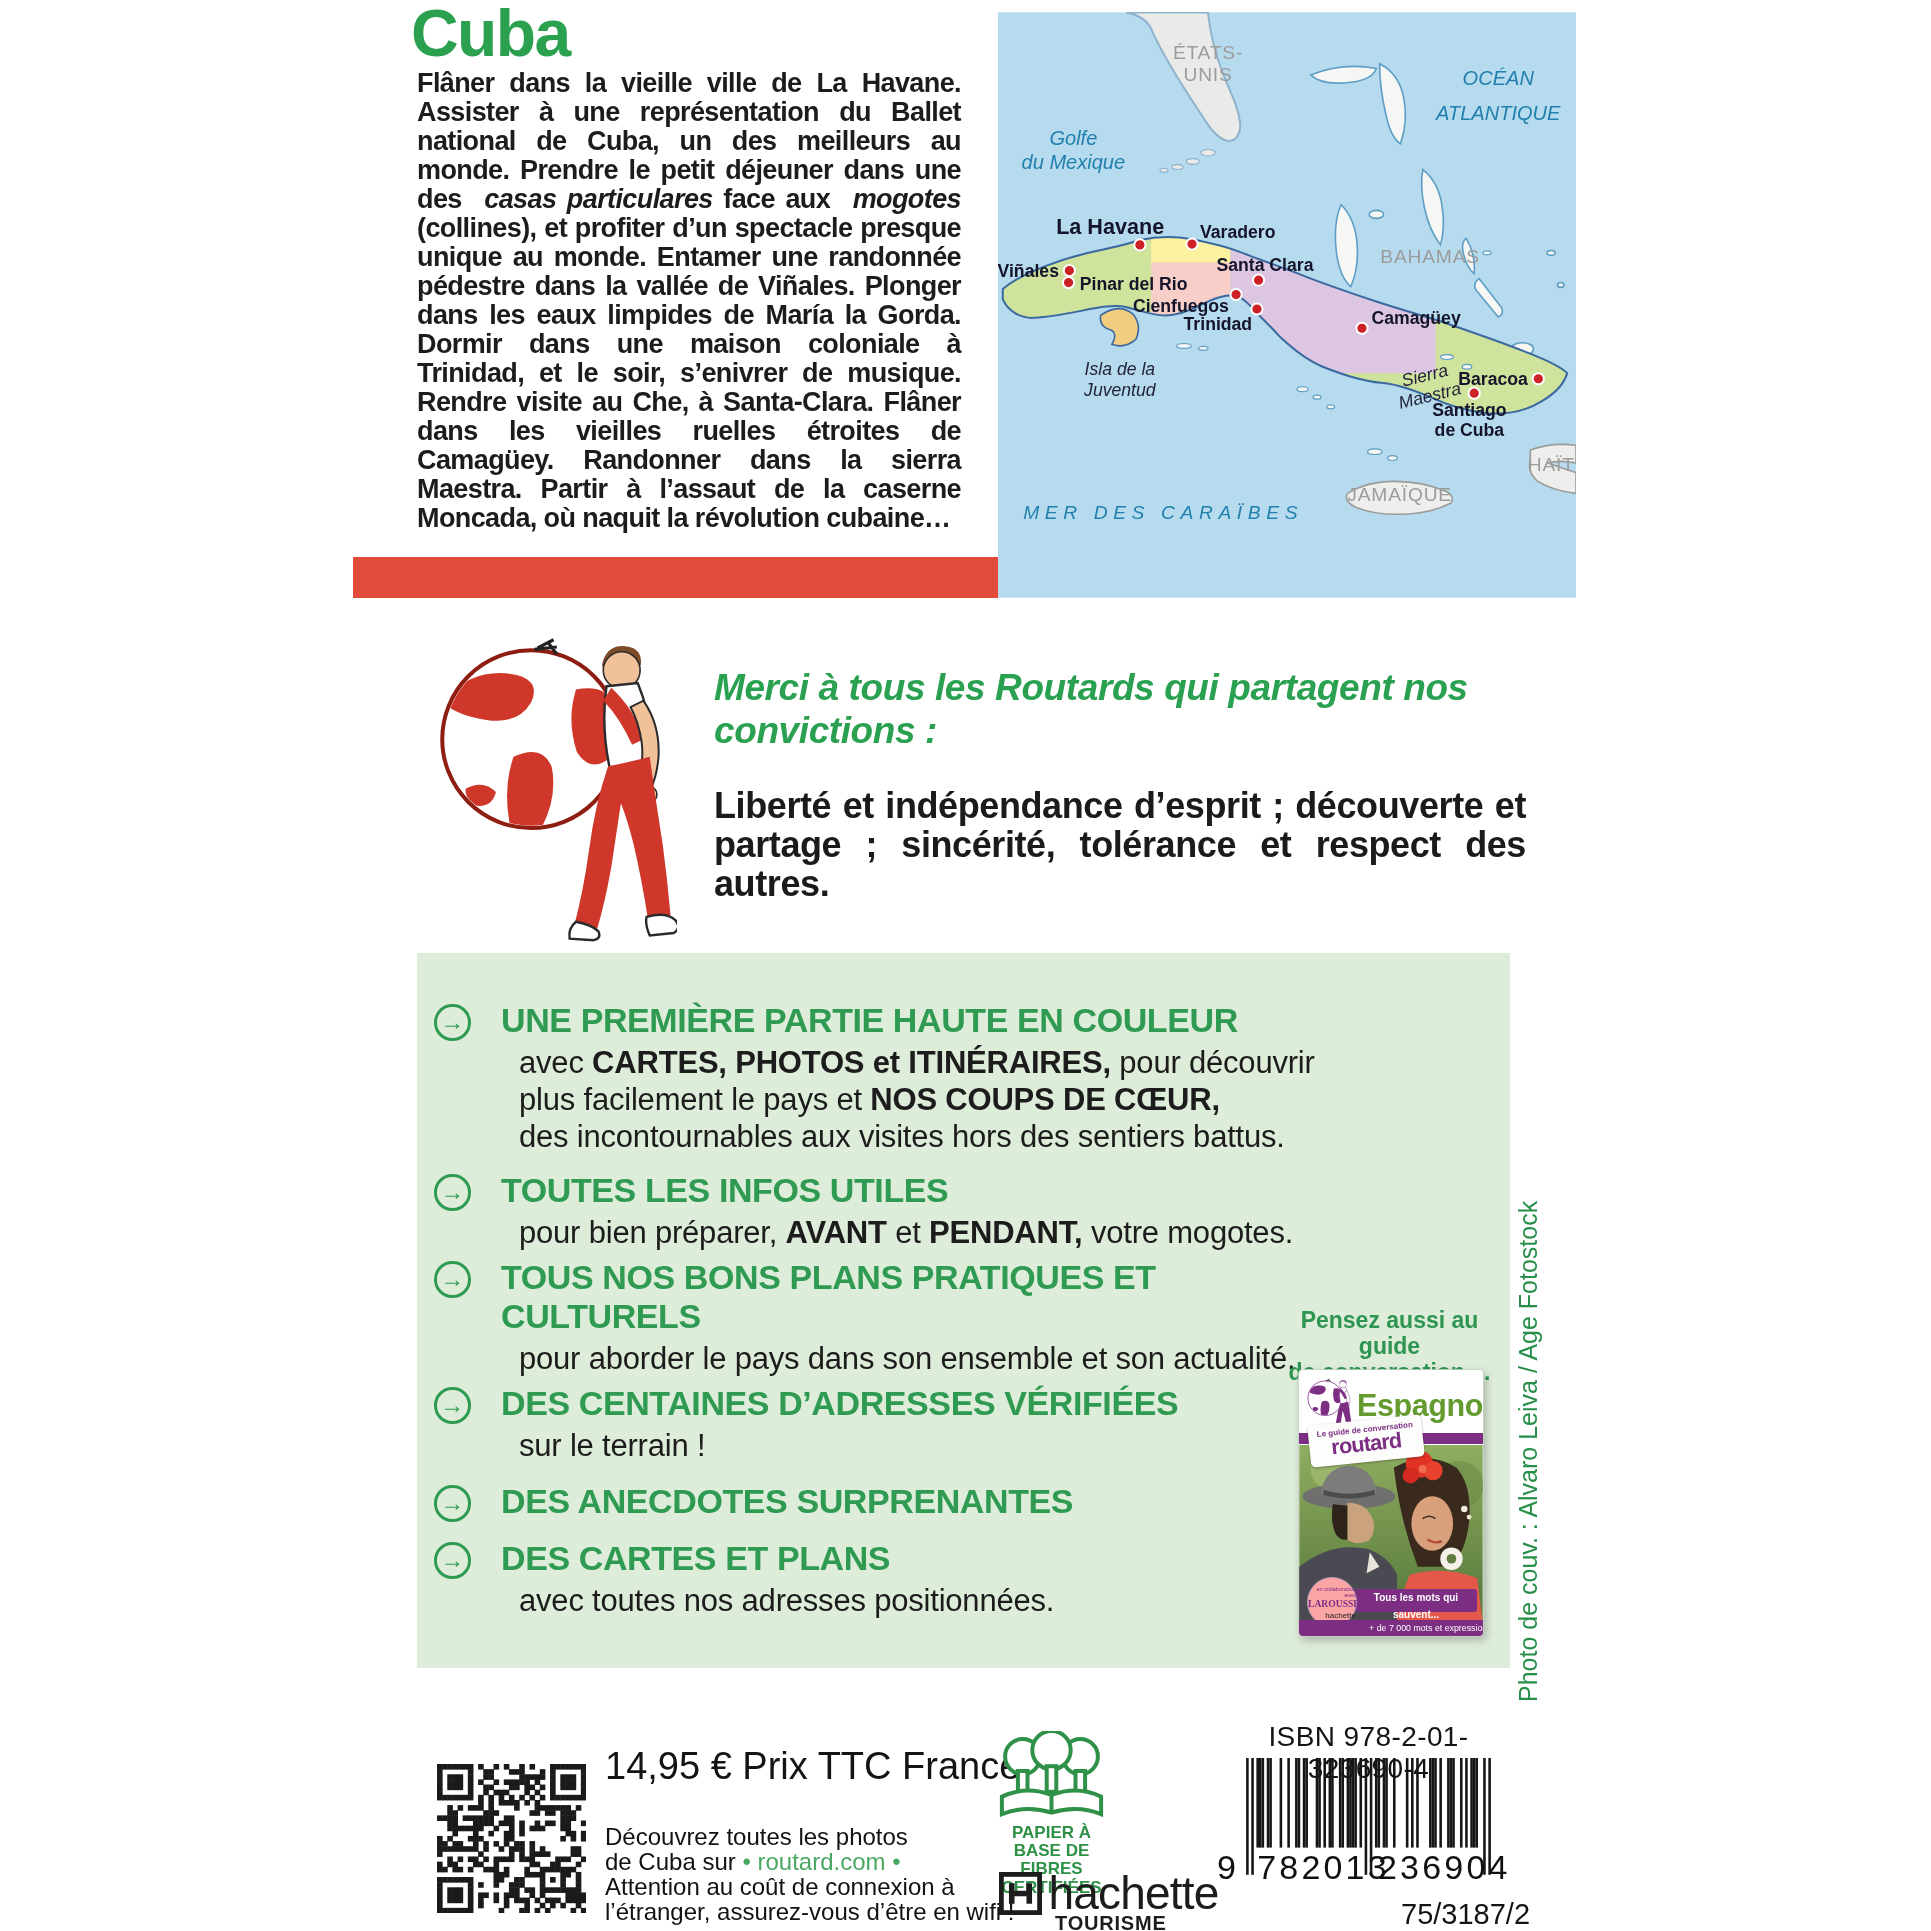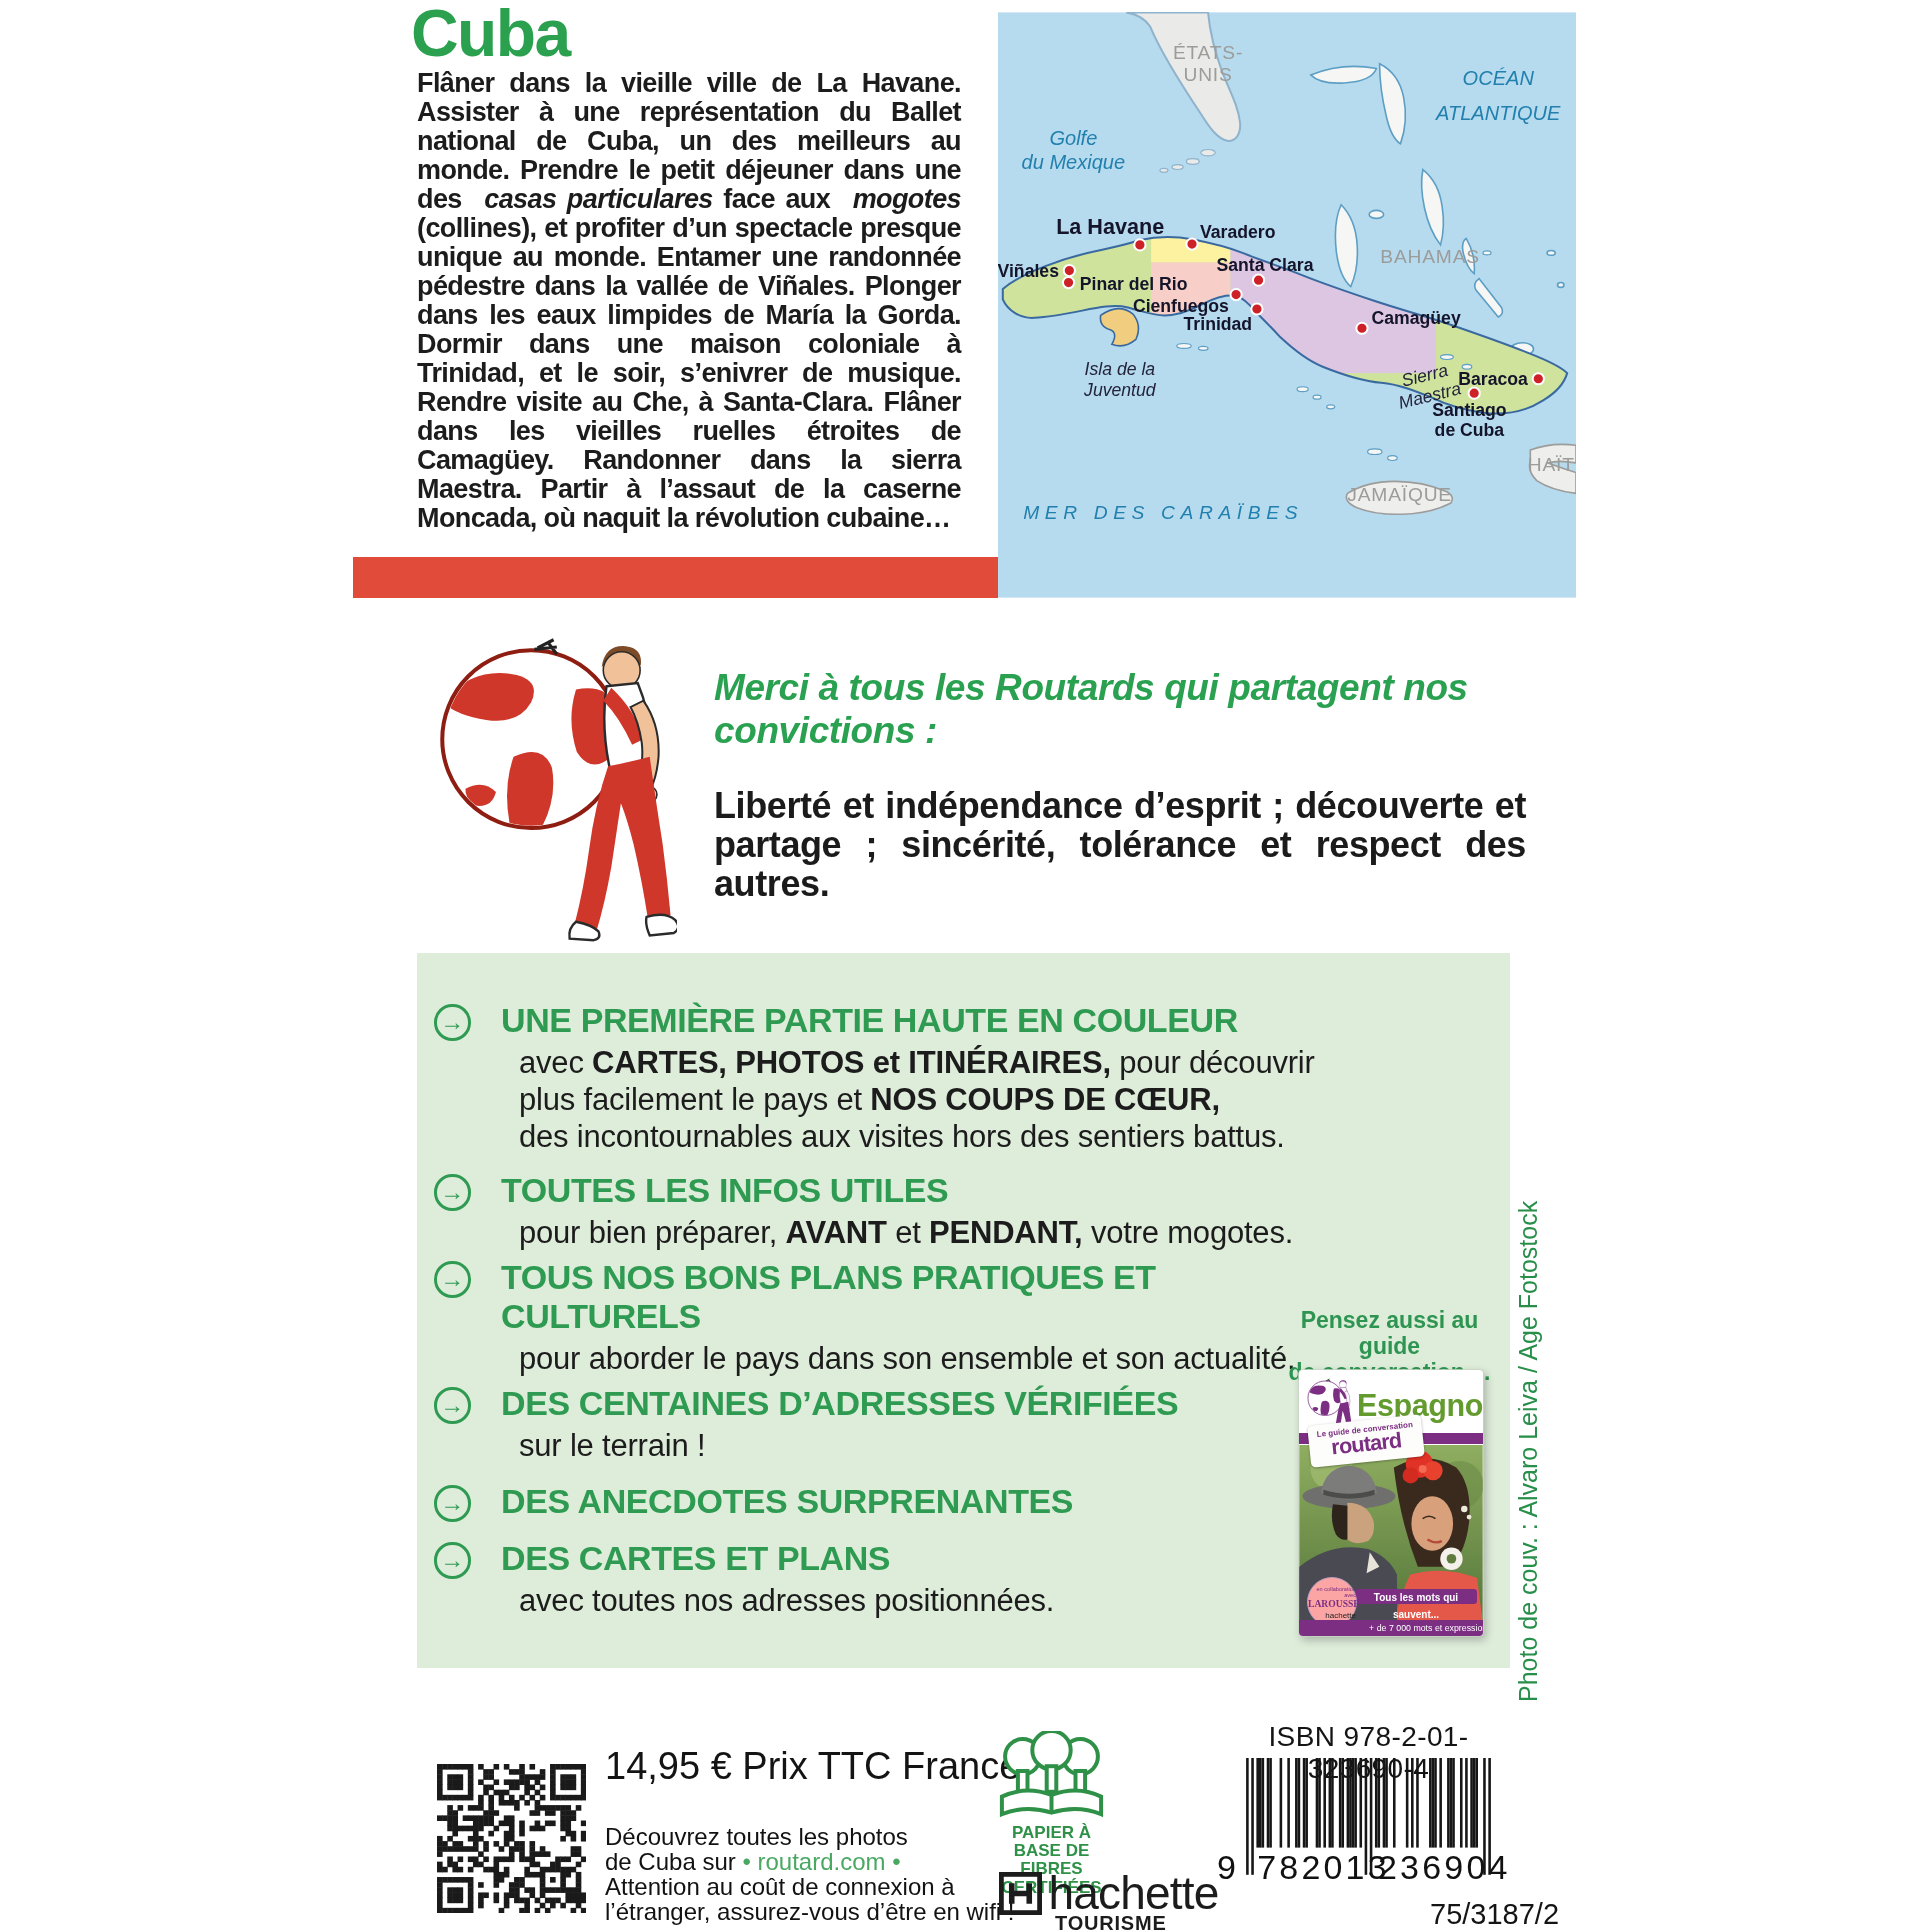--- a/index.html
+++ b/index.html
@@ -52,21 +52,21 @@
   .book-title{position:absolute;left:58px;top:17.6px;font-size:30.5px;font-weight:bold;color:#639b2f;
               letter-spacing:-0.4px;}
   .book-logo{position:absolute;left:3.2px;top:8px;width:53px;height:61px;}
   .book-band{position:absolute;left:0;top:63px;width:184px;height:11.2px;background:#7c2e83;}
   .book-photo{position:absolute;left:0;top:75px;width:184px;height:177px;}
   .book-tag{position:absolute;left:9.6px;top:50px;width:114px;height:42px;background:#fdfdfb;
             border-radius:4.8px;transform:rotate(-6deg);box-shadow:0 0.8px 2.4px rgba(0,0,0,.35);
             text-align:center;color:#7c2e83;}
   .book-tag .t1{font-size:8px;font-weight:bold;margin-top:4.8px;}
   .book-tag .t2{font-size:21.7px;font-weight:bold;letter-spacing:-0.8px;line-height:19px;}
-  .book-strap{position:absolute;left:56px;top:219px;width:122px;height:15px;background:#7c2e83;
+  .book-strap{position:absolute;left:56px;top:219px;width:122px;height:23px;background:#7c2e83;
               border-radius:3.2px;color:#fff;font-size:10px;font-weight:bold;line-height:17px;
               text-align:center;}
   .book-bottom{position:absolute;left:0;top:250px;width:199px;height:16px;background:#7c2e83;
                color:#fff;font-size:8.8px;line-height:16px;text-align:right;padding-right:6.4px;
                box-sizing:border-box;}
   .larousse{position:absolute;left:8px;top:207px;width:50px;height:50px;background:#fca5a5;
             border:1.6px solid #b79cc0;border-radius:50%;text-align:right;box-sizing:border-box;}
   .larousse .l1{font-size:5.6px;color:#7c2e83;margin-top:8px;}
   .larousse .l2{font-family:"Liberation Serif",serif;font-size:9.6px;font-weight:bold;color:#7c2e83;}
   .larousse .l3{font-size:8px;color:#222;margin-top:2.4px;}
@@ -81,21 +81,21 @@
   .info .grn{color:#4aa863;}
   .trees{left:992px;top:1731px;width:119px;text-align:center;}
   .trees .cap{font-size:17px;line-height:18.4px;font-weight:bold;color:#2e9147;margin-top:1.6px;}
   .hachette{left:999px;top:1872px;}
   .hachette .row{display:flex;align-items:flex-start;}
   .hachette .word{font-size:46px;color:#1c1c1c;letter-spacing:-0.8px;margin-left:6.4px;margin-top:-6.4px;}
   .hachette .sub{font-size:20px;font-weight:bold;color:#1c1c1c;letter-spacing:0.8px;margin-left:56px;margin-top:-8px;}
   .isbn{left:1246px;top:1721px;width:245px;font-size:28px;color:#141414;text-align:center;letter-spacing:0.4px;}
   .barcode{left:1246px;top:1758px;width:245px;height:132px;}
   .bc-digit{position:absolute;font-size:34px;color:#111;top:90px;}
-  .edition{left:1430px;top:1898px;font-size:29px;color:#141414;text-align:right;}
+  .edition{left:1401px;top:1898px;font-size:29px;color:#141414;text-align:right;}
 </style>
 </head>
 <body>
 
 <svg width="0" height="0" style="position:absolute">
   <defs>
 
     <symbol id="globe-man" viewBox="0 0 322 392">
       <g>
         <circle cx="140" cy="130" r="111" fill="#ffffff" stroke="var(--gstroke,#8e1d12)" stroke-width="5"></circle>

